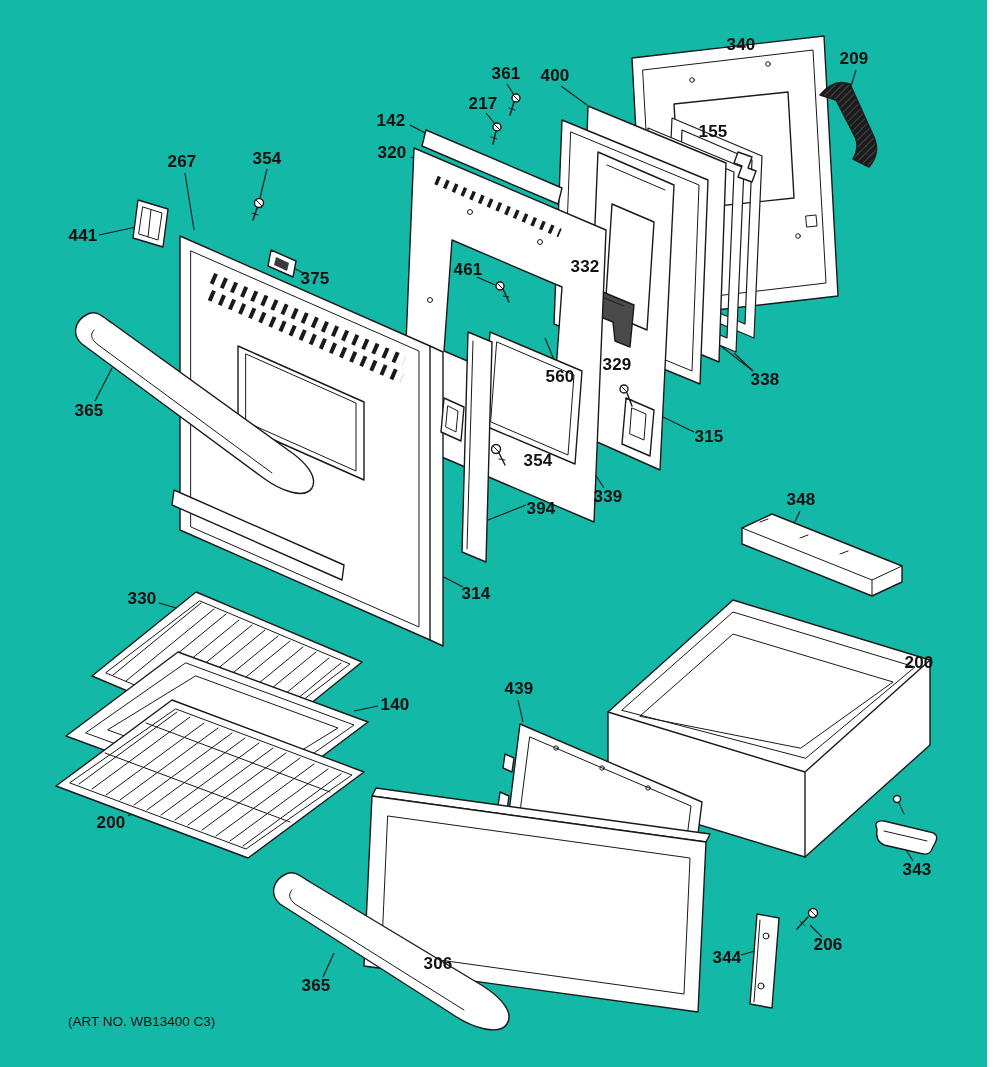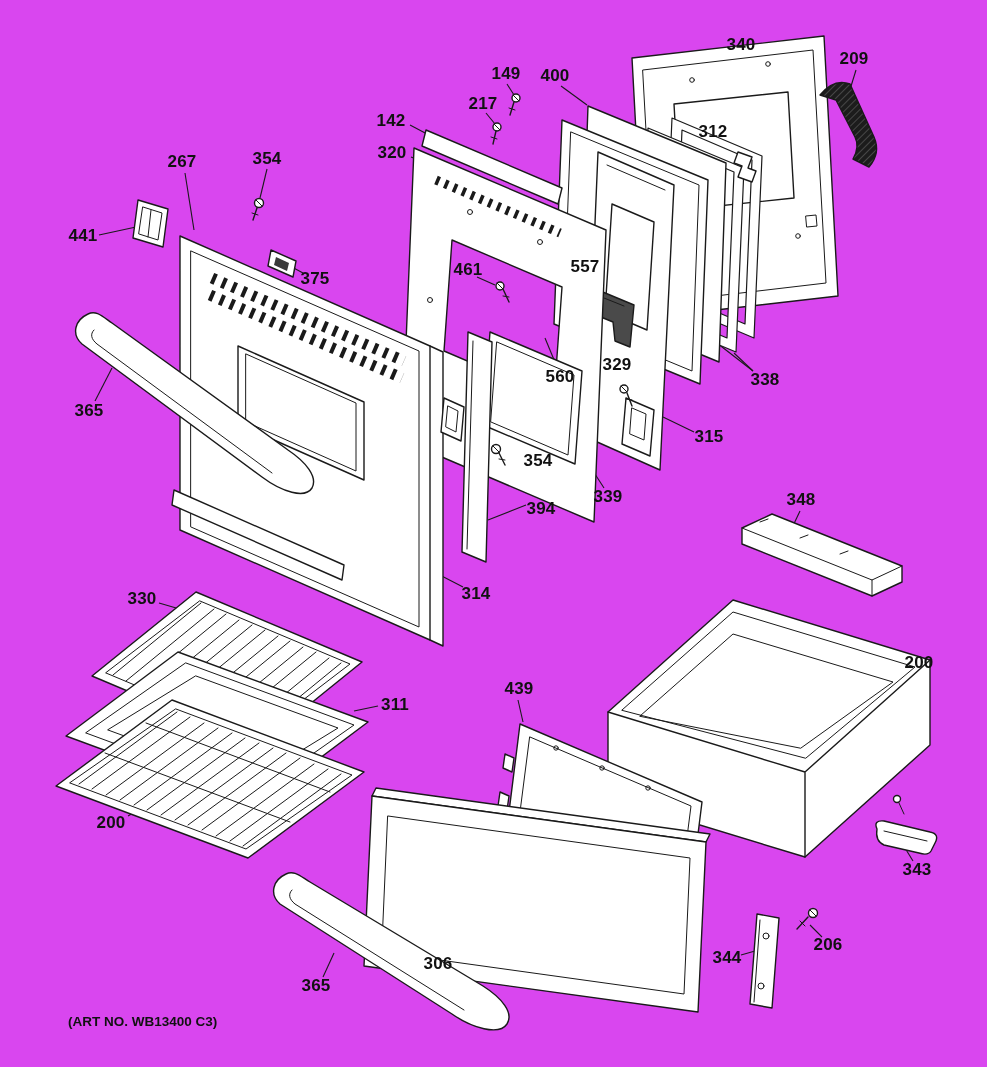--- a/index.html
+++ b/index.html
@@ -1,28 +1,28 @@
 <!DOCTYPE html>
 <html><head>
 <meta charset="utf-8">
 <style>
   * { margin:0; padding:0; box-sizing:border-box; }
   html,body { background:#ffffff; }
   .stage {
-    position:relative; width:987px; height:1067px; background:#d946ef;
+    position:relative; width:987px; height:1067px; background:#14b8a6;
     font-family:"Liberation Sans", sans-serif; overflow:hidden; color:#1a1a1a;
   }
   .diagram-svg { position:absolute; left:0; top:0; }
   .part-label {
     position:absolute; transform:translate(-50%,-50%);
     font-weight:bold; font-size:17px; letter-spacing:.2px; white-space:nowrap;
     color:#111;
   }
   .art-no {
-    position:absolute; font-weight:bold; font-size:13.5px; color:#111; white-space:nowrap;
+    position:absolute; font-weight:normal; font-size:13.5px; color:#111; white-space:nowrap;
   }
   
   .ln   { stroke:#1a1a1a; stroke-width:1.4; fill:none; stroke-linecap:round; stroke-linejoin:round; }
   .pn   { stroke:#1a1a1a; stroke-width:1.4; fill:#ffffff; stroke-linejoin:round; }
   .thin { stroke-width:1; }
   .leader { stroke:#1a1a1a; stroke-width:1.1; fill:none; }
 </style>
 </head>
 <body>
 
@@ -307,44 +307,44 @@
       <line x1="328" y1="769" x2="230" y2="841"></line>
       <line x1="341" y1="774" x2="243" y2="846"></line>
       <line x1="146" y1="723" x2="330" y2="792"></line>
       <line x1="105" y1="753" x2="290" y2="822"></line>
     </g>
   </g>
 </svg>
 
 <div class="part-label" style="left:741px;top:45px">340</div>
 <div class="part-label" style="left:854px;top:59px">209</div>
-<div class="part-label" style="left:506px;top:74px">149</div>
+<div class="part-label" style="left:506px;top:74px">361</div>
 <div class="part-label" style="left:555px;top:76px">400</div>
 <div class="part-label" style="left:483px;top:104px">217</div>
 <div class="part-label" style="left:391px;top:121px">142</div>
 <div class="part-label" style="left:392px;top:153px">320</div>
-<div class="part-label" style="left:713px;top:132px">312</div>
+<div class="part-label" style="left:713px;top:132px">155</div>
 <div class="part-label" style="left:182px;top:162px">267</div>
 <div class="part-label" style="left:267px;top:159px">354</div>
 <div class="part-label" style="left:83px;top:236px">441</div>
 <div class="part-label" style="left:315px;top:279px">375</div>
 <div class="part-label" style="left:468px;top:270px">461</div>
-<div class="part-label" style="left:585px;top:267px">557</div>
+<div class="part-label" style="left:585px;top:267px">332</div>
 <div class="part-label" style="left:89px;top:411px">365</div>
 <div class="part-label" style="left:560px;top:377px">560</div>
 <div class="part-label" style="left:617px;top:365px">329</div>
 <div class="part-label" style="left:538px;top:461px">354</div>
 <div class="part-label" style="left:709px;top:437px">315</div>
 <div class="part-label" style="left:765px;top:380px">338</div>
 <div class="part-label" style="left:608px;top:497px">339</div>
 <div class="part-label" style="left:541px;top:509px">394</div>
 <div class="part-label" style="left:476px;top:594px">314</div>
 <div class="part-label" style="left:801px;top:500px">348</div>
 <div class="part-label" style="left:142px;top:599px">330</div>
-<div class="part-label" style="left:395px;top:705px">311</div>
+<div class="part-label" style="left:395px;top:705px">140</div>
 <div class="part-label" style="left:919px;top:663px">200</div>
 <div class="part-label" style="left:519px;top:689px">439</div>
 <div class="part-label" style="left:111px;top:823px">200</div>
 <div class="part-label" style="left:917px;top:870px">343</div>
 <div class="part-label" style="left:438px;top:964px">306</div>
 <div class="part-label" style="left:316px;top:986px">365</div>
 <div class="part-label" style="left:727px;top:958px">344</div>
 <div class="part-label" style="left:828px;top:945px">206</div>
 
 <div class="art-no" style="left:68px;top:1014px">(ART NO. WB13400 C3)</div>

